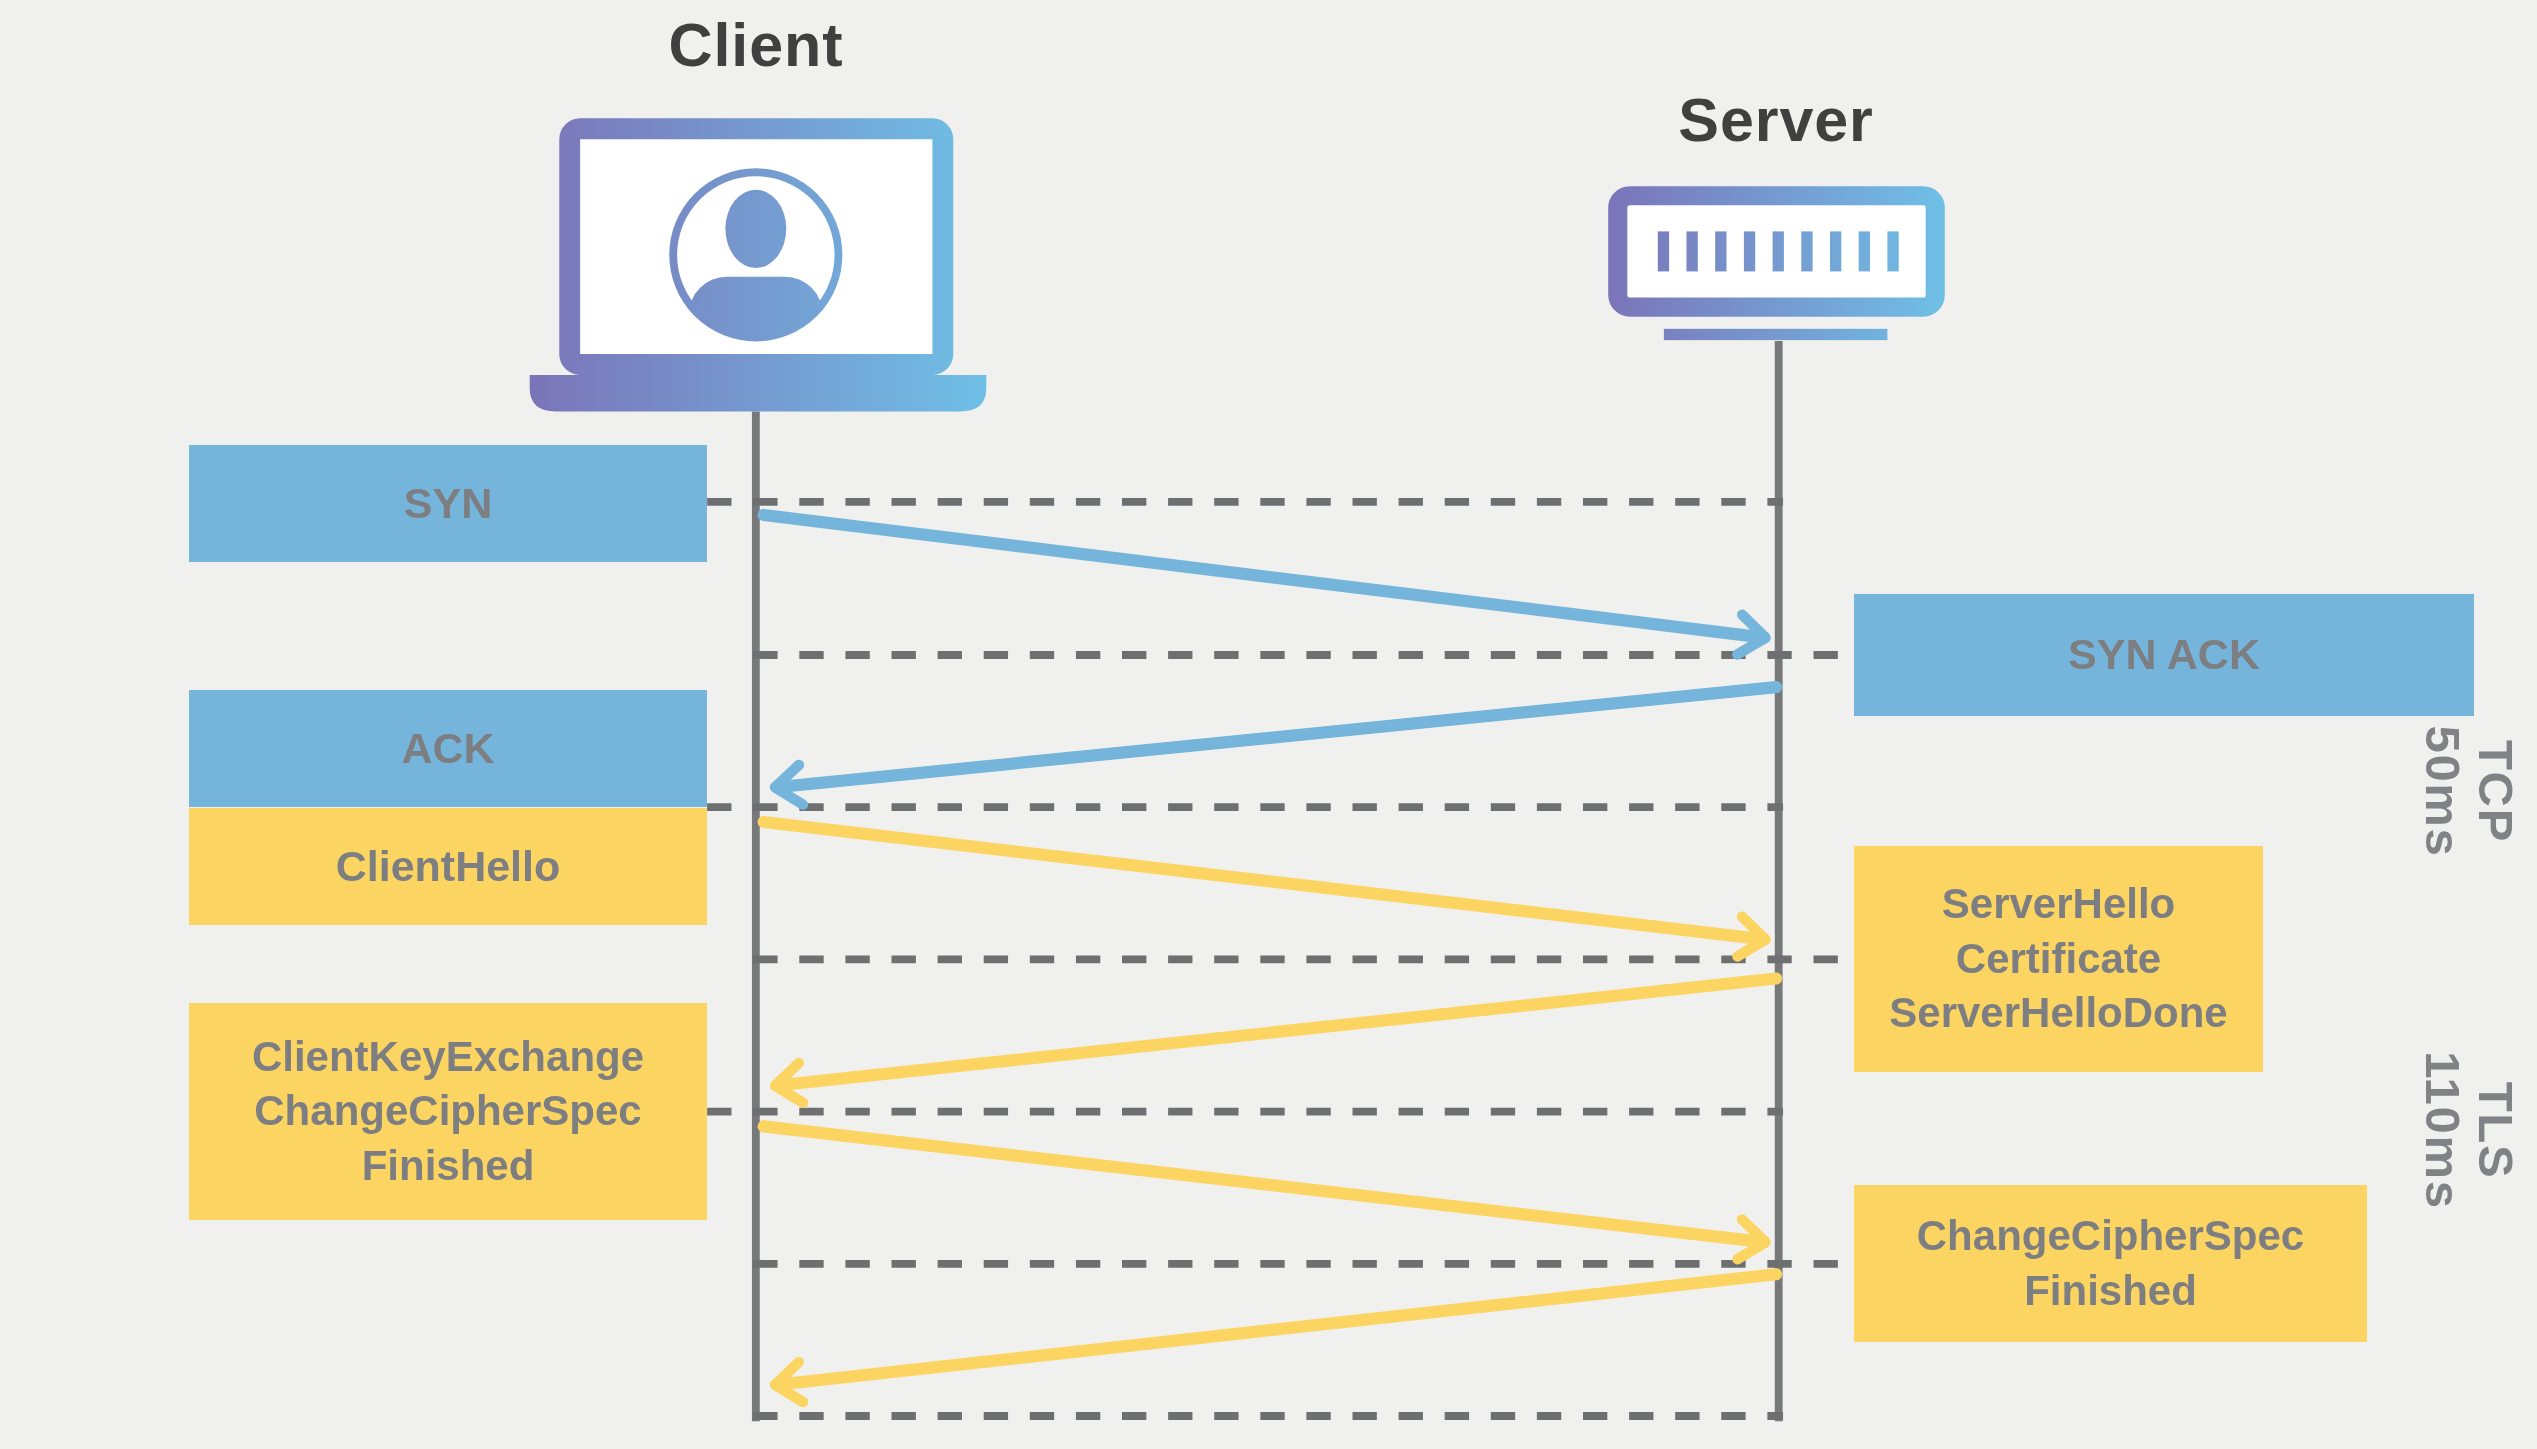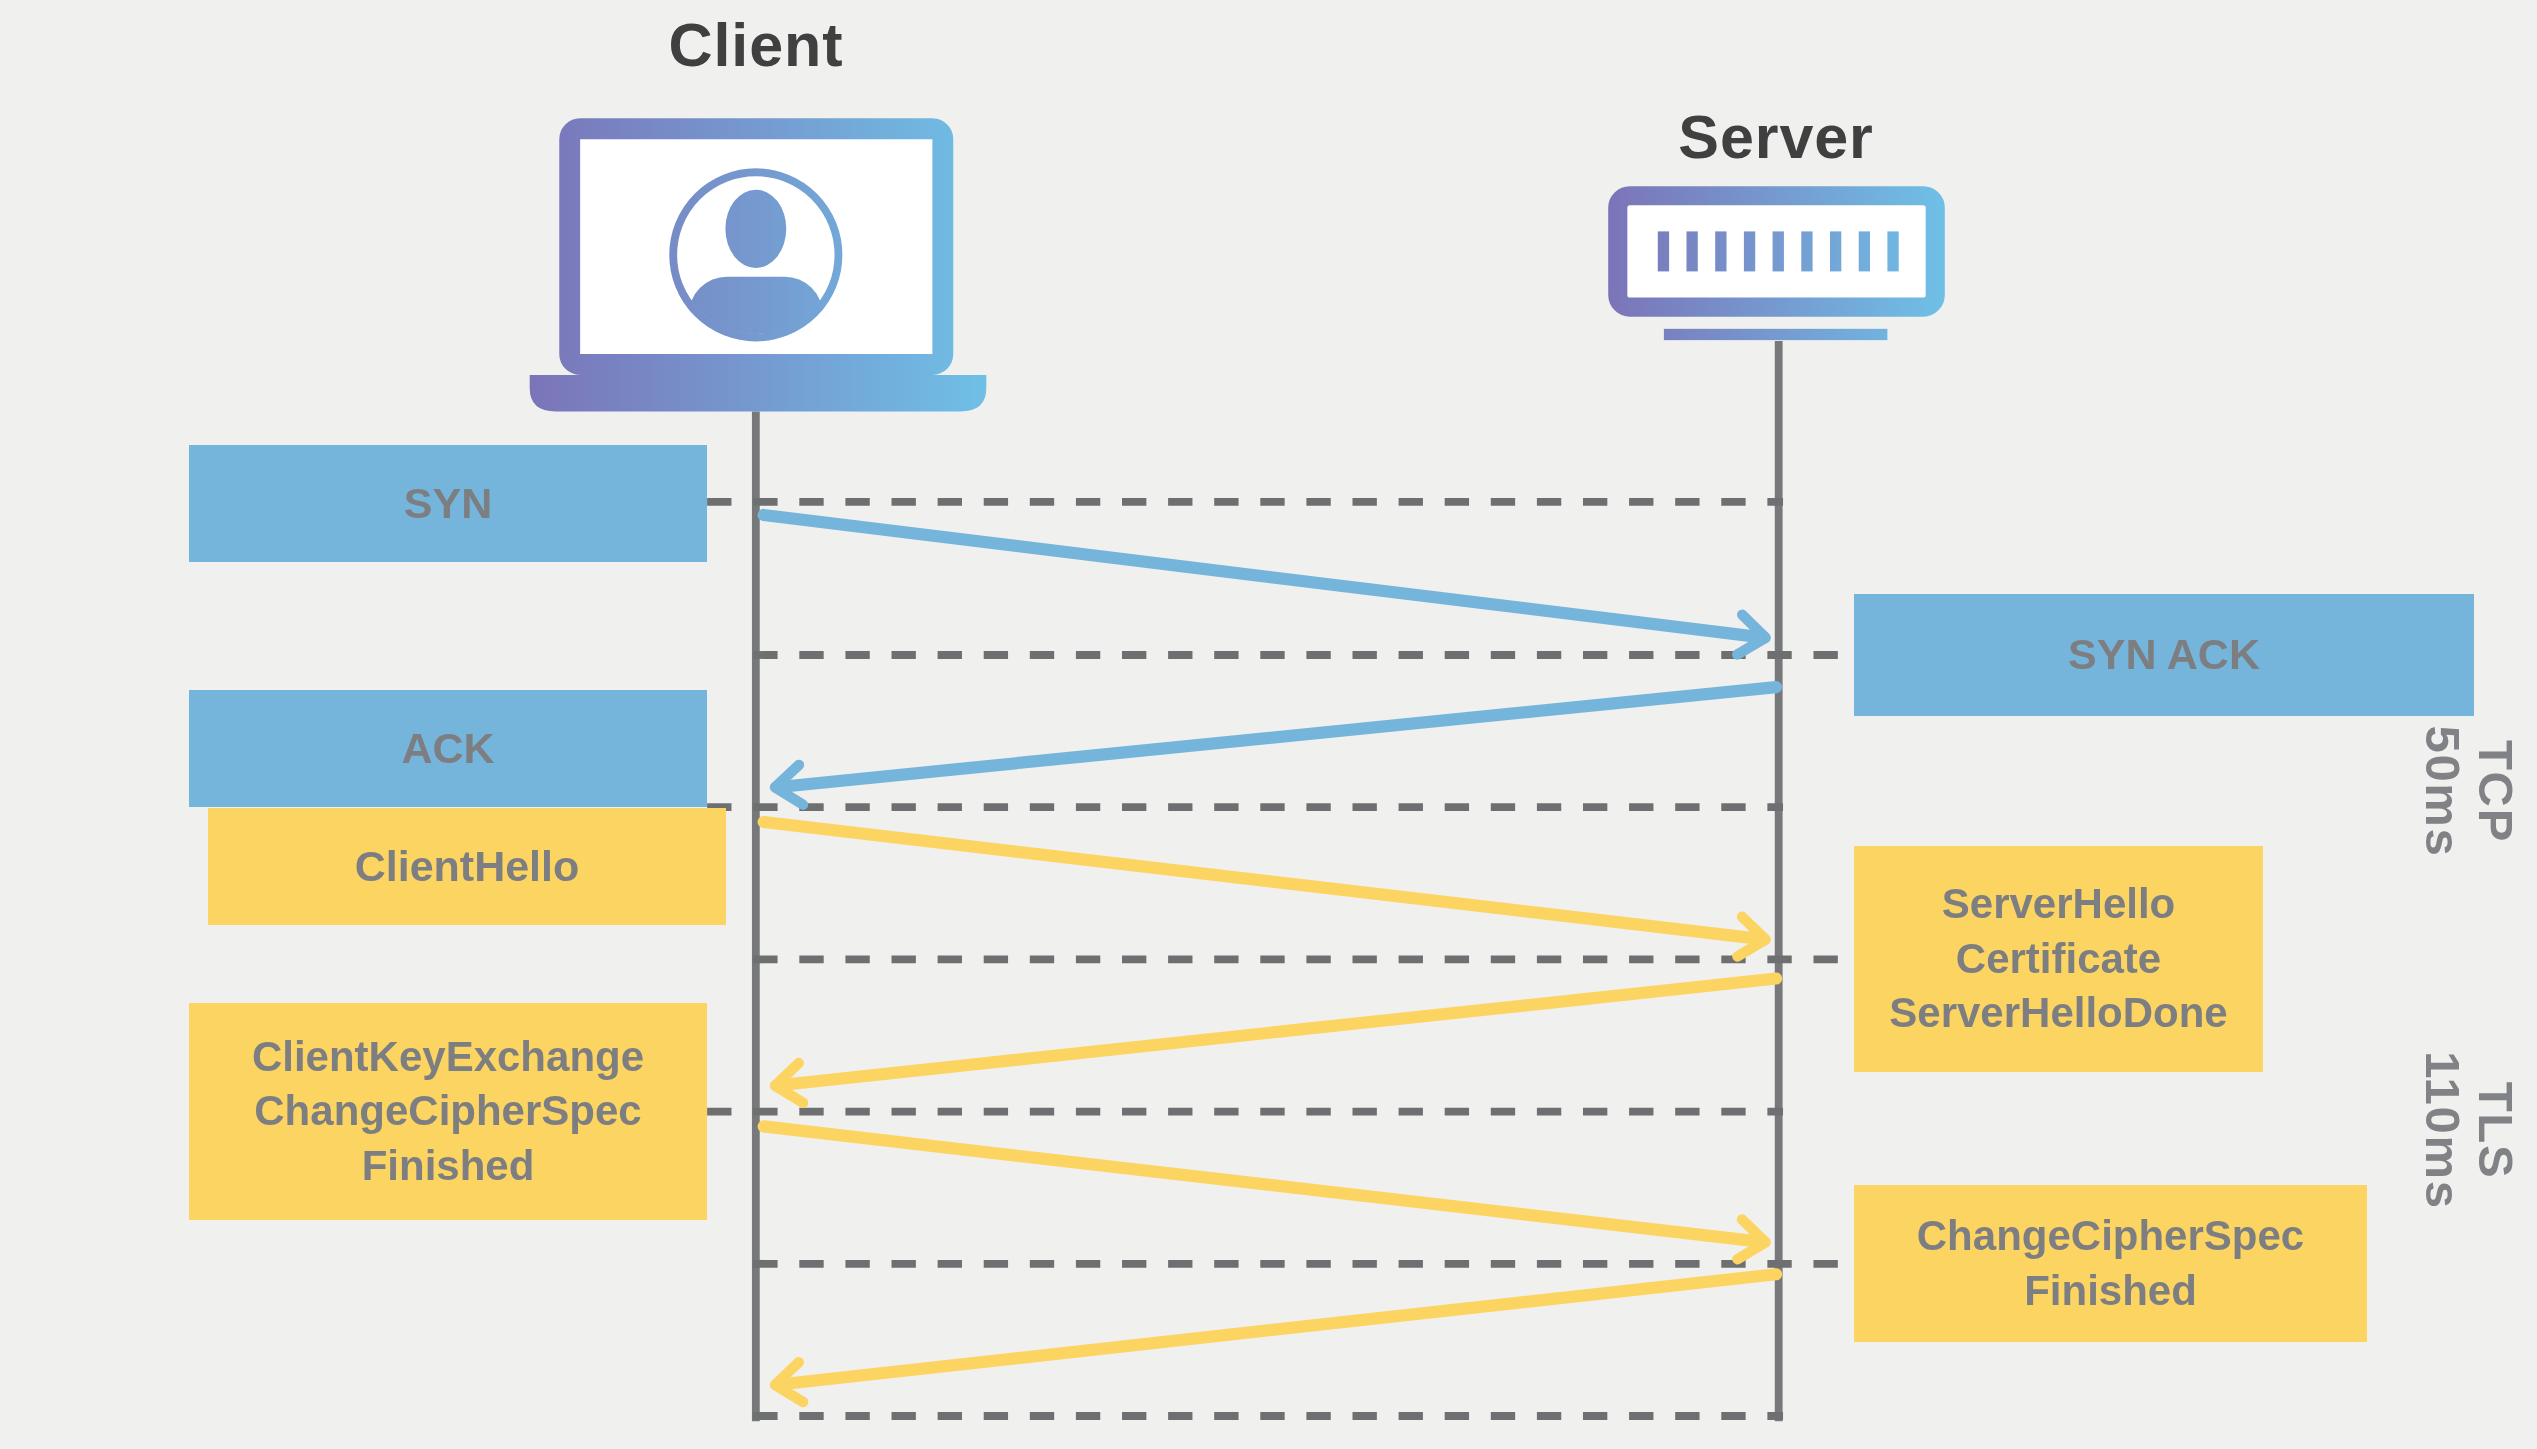--- a/index.html
+++ b/index.html
@@ -6,32 +6,32 @@
   .stage{
     position:relative;width:2538px;height:1450px;background:#f0f0ee;
     font-family:"Liberation Sans",sans-serif;overflow:hidden;
   }
   .stage svg{position:absolute;left:0;top:0;}
   .actor-title{
     position:absolute;width:522px;text-align:center;
     font-size:61px;font-weight:bold;color:#404040;letter-spacing:0.9px;
   }
   .title-client{left:495px;top:10.4px;}
-  .title-server{left:1515px;top:102px;}
+  .title-server{left:1515px;top:85px;}
   .msg-box{
     position:absolute;display:flex;flex-direction:column;
     align-items:center;justify-content:center;text-align:center;
     font-weight:bold;color:#7d7e81;font-size:43px;line-height:1.3;
   }
   .msg-box.small{font-size:42px;}
   .tcp-box{background:#76b5db;}
   .tls-box{background:#fcd462;}
   .box-syn{left:189px;top:445px;width:518px;height:117px;}
   .box-ack{left:189px;top:690px;width:518px;height:117px;}
-  .box-clienthello{left:189px;top:808px;width:518px;height:117px;margin-left:19px;}
+  .box-clienthello{left:189px;top:808px;width:518px;height:117px;}
   .box-clientkeyexchange{left:189px;top:1003px;width:518px;height:217px;}
   .box-synack{left:1854px;top:594px;width:620px;height:122px;}
   .box-serverhello{left:1854px;top:846px;width:409px;height:226px;}
   .box-changecipherspec{left:1854px;top:1185px;width:513px;height:157px;}
   .phase-label{
     position:absolute;width:261px;height:261px;
     display:flex;flex-direction:column;align-items:center;justify-content:center;
     transform:rotate(90deg);
     font-size:49px;font-weight:bold;color:#808285;line-height:1.08;
     text-align:center;letter-spacing:1.7px;

